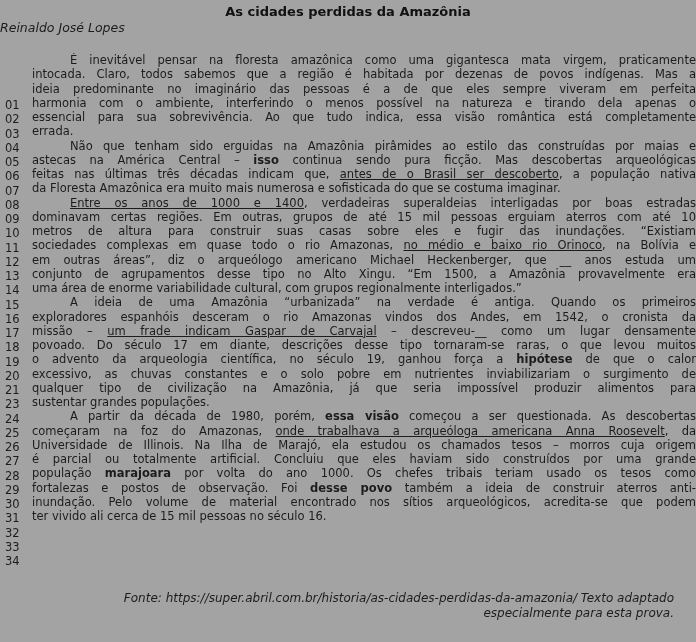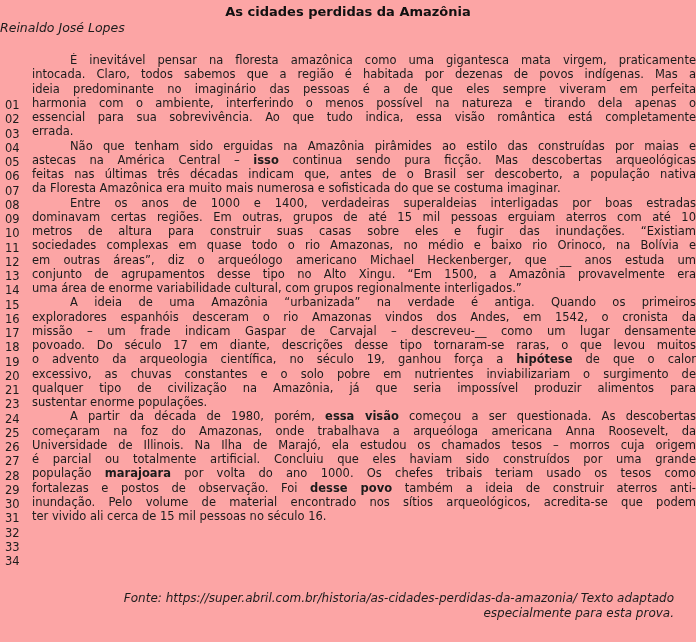--- a/index.html
+++ b/index.html
@@ -9,21 +9,21 @@
     width: 696px;
     height: 642px;
     overflow: hidden;
   }
   .doc {
     position: relative;
     width: 696px;
     height: 642px;
     font-family: "DejaVu Sans", "Liberation Sans", sans-serif;
     color: #1c1c1c;
-    background: #fca5a5;
+    background: #a3a3a3;
   }
   .title {
     padding-top: 4px;
     text-align: center;
     font-weight: bold;
     font-size: 13px;
     line-height: 16px;
     color: #111111;
   }
   .author {
@@ -57,21 +57,21 @@
     white-space: normal;
     overflow: hidden;
   }
   .txt.last {
     text-align-last: left;
   }
   .txt.indent {
     text-indent: 38px;
   }
   .txt span.b { font-weight: bold; }
-  .txt span.u { }
+  .txt span.u { text-decoration: underline; }
   .source {
     margin-top: 68px;
     padding-right: 22px;
     text-align: right;
     font-style: italic;
     font-size: 12px;
     line-height: 14.5px;
   }
 </style>
 </head>
@@ -172,21 +172,21 @@
       <div class="line">
         <span class="num">24</span>
         <span class="txt"><span>excessivo, as chuvas constantes e o solo pobre em nutrientes inviabilizariam o surgimento de</span></span>
       </div>
       <div class="line">
         <span class="num">25</span>
         <span class="txt"><span>qualquer tipo de civilização na Amazônia, já que seria impossível produzir alimentos para</span></span>
       </div>
       <div class="line">
         <span class="num">26</span>
-        <span class="txt last"><span>sustentar enorme populações.</span></span>
+        <span class="txt last"><span>sustentar grandes populações.</span></span>
       </div>
       <div class="line">
         <span class="num">27</span>
         <span class="txt indent"><span>A partir da década de 1980, porém, </span><span class="b">essa visão</span><span> começou a ser questionada. As descobertas</span></span>
       </div>
       <div class="line">
         <span class="num">28</span>
         <span class="txt"><span>começaram na foz do Amazonas, </span><span class="u">onde trabalhava a arqueóloga americana Anna Roosevelt</span><span>, da</span></span>
       </div>
       <div class="line">

